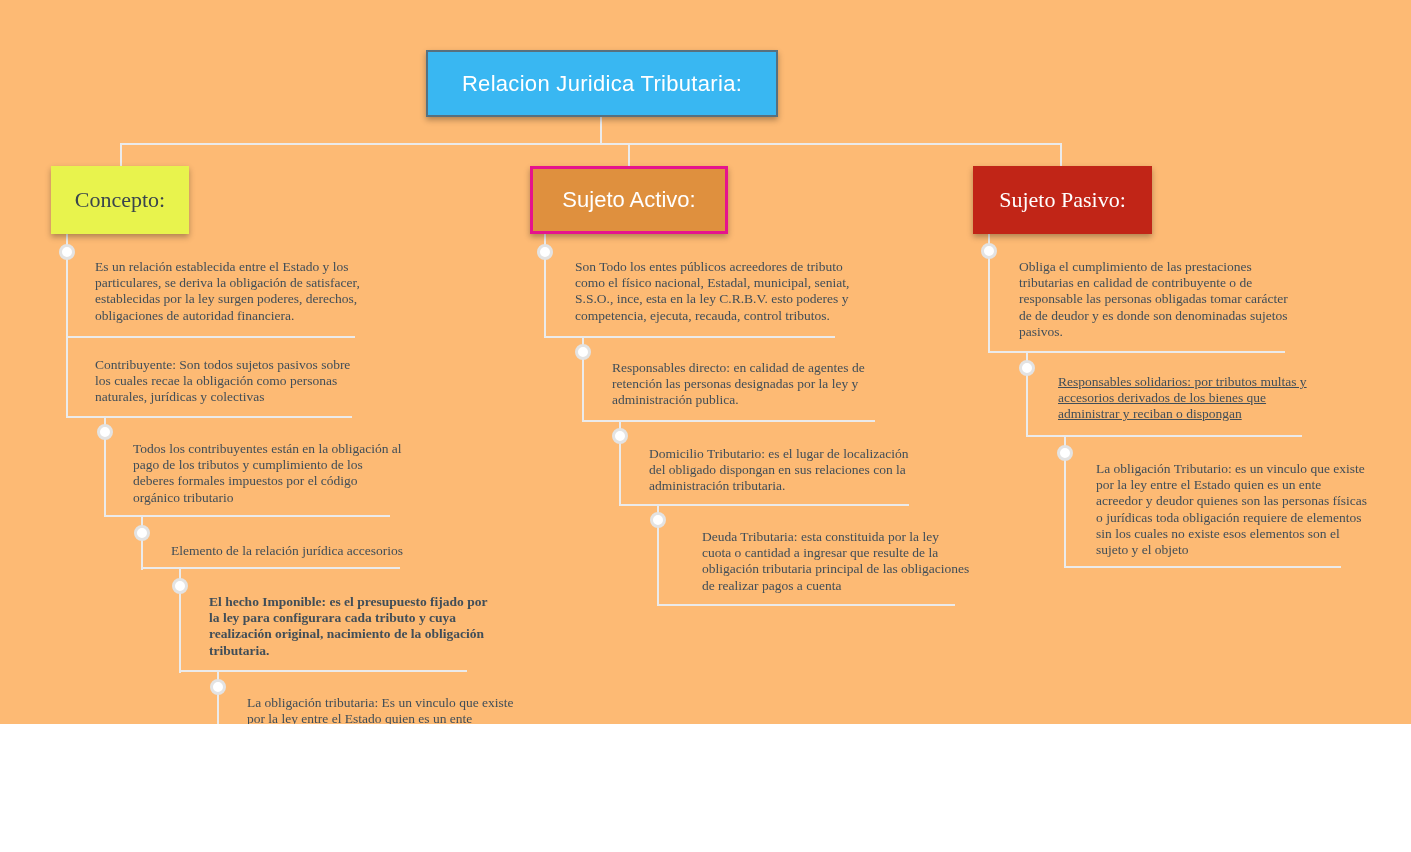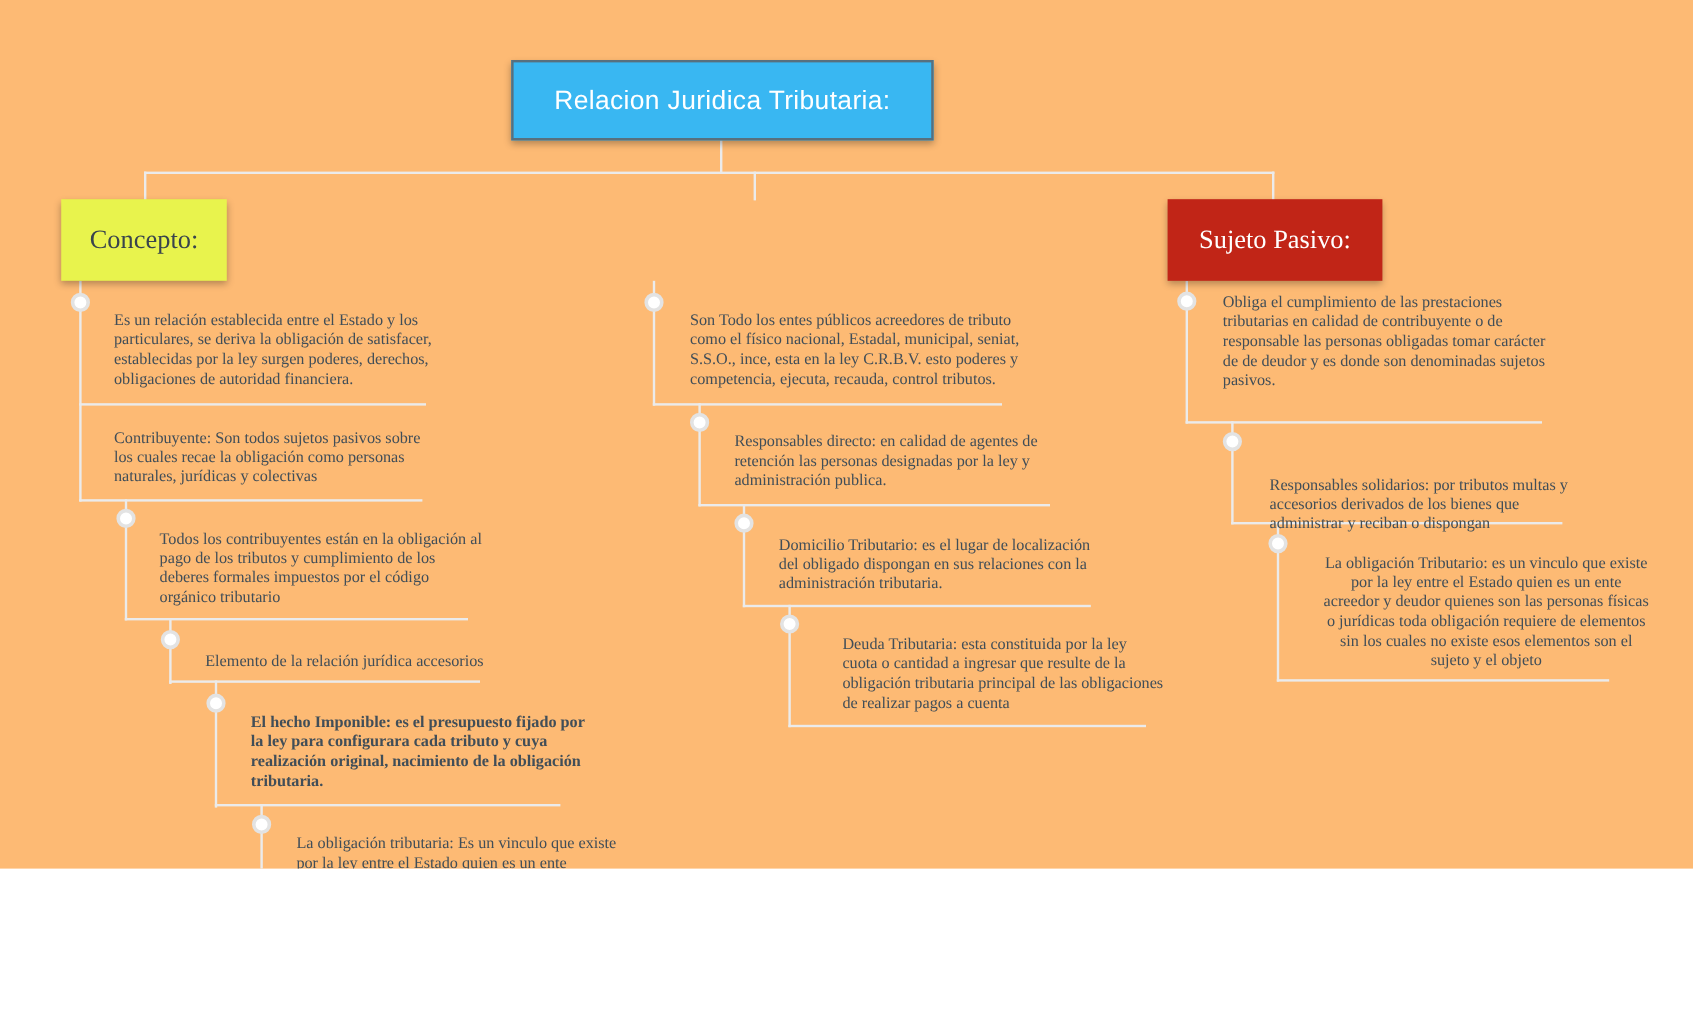--- a/index.html
+++ b/index.html
@@ -29,20 +29,23 @@
   <div class="line" style="left:120px;top:143px;width:2px;height:24px;"></div>
   <div class="line" style="left:628px;top:143px;width:2px;height:24px;"></div>
   <div class="line" style="left:1060px;top:143px;width:2px;height:24px;"></div>
 
   <div class="nbox root" style="left:426px;top:50px;width:352px;height:67px;">
     <span>Relacion Juridica Tributaria:</span>
   </div>
 
   <div class="nbox concepto" style="left:51px;top:166px;width:138px;height:68px;">
     <span>Concepto:</span>
+  </div>
+  <div class="nbox activo" style="left:530px;top:166px;width:198px;height:68px;">
+    <span>Sujeto Activo:</span>
   </div>
   <div class="nbox pasivo" style="left:973px;top:166px;width:179px;height:68px;">
     <span>Sujeto Pasivo:</span>
   </div>
 
   <div class="line" style="left:66px;top:234px;width:2px;height:184px;"></div>
   <div class="dot" style="left:59px;top:244px;"></div>
 
   <div class="ntext" style="left:95px;top:259px;width:280px;">Es un relación establecida entre el Estado y los
 particulares, se deriva la obligación de satisfacer,
@@ -111,37 +114,37 @@
   <div class="line" style="left:657px;top:504px;width:2px;height:102px;"></div>
   <div class="dot" style="left:650px;top:512px;"></div>
   <div class="ntext" style="left:702px;top:529px;width:290px;">Deuda Tributaria: esta constituida por la ley
 cuota o cantidad a ingresar que resulte de la
 obligación tributaria principal de las obligaciones
 de realizar pagos a cuenta</div>
   <div class="line" style="left:657px;top:604px;width:298px;height:2px;"></div>
 
   <div class="line" style="left:988px;top:234px;width:2px;height:119px;"></div>
   <div class="dot" style="left:981px;top:243px;"></div>
-  <div class="ntext" style="left:1019px;top:244px;width:290px;">Obliga el cumplimiento de las prestaciones
+  <div class="ntext" style="left:1019px;top:259px;width:290px;">Obliga el cumplimiento de las prestaciones
 tributarias en calidad de contribuyente o de
 responsable las personas obligadas tomar carácter
 de de deudor y es donde son denominadas sujetos
 pasivos.</div>
   <div class="line" style="left:988px;top:351px;width:297px;height:2px;"></div>
 
   <div class="line" style="left:1026px;top:351px;width:2px;height:86px;"></div>
   <div class="dot" style="left:1019px;top:360px;"></div>
-  <div class="ntext" style="left:1058px;top:396px;width:280px;">Responsables solidarios: por tributos multas y
+  <div class="ntext" style="left:1058px;top:374px;width:280px;text-decoration:underline;">Responsables solidarios: por tributos multas y
 accesorios derivados de los bienes que
 administrar y reciban o dispongan</div>
   <div class="line" style="left:1026px;top:435px;width:276px;height:2px;"></div>
 
   <div class="line" style="left:1064px;top:435px;width:2px;height:133px;"></div>
   <div class="dot" style="left:1057px;top:445px;"></div>
-  <div class="ntext" style="left:1096px;top:461px;width:285px;text-align:center;">La obligación Tributario: es un vinculo que existe
+  <div class="ntext" style="left:1096px;top:461px;width:285px;">La obligación Tributario: es un vinculo que existe
 por la ley entre el Estado quien es un ente
 acreedor y deudor quienes son las personas físicas
 o jurídicas toda obligación requiere de elementos
 sin los cuales no existe esos elementos son el
 sujeto y el objeto</div>
   <div class="line" style="left:1064px;top:566px;width:277px;height:2px;"></div>
 
 </div>
 
 </body></html>

